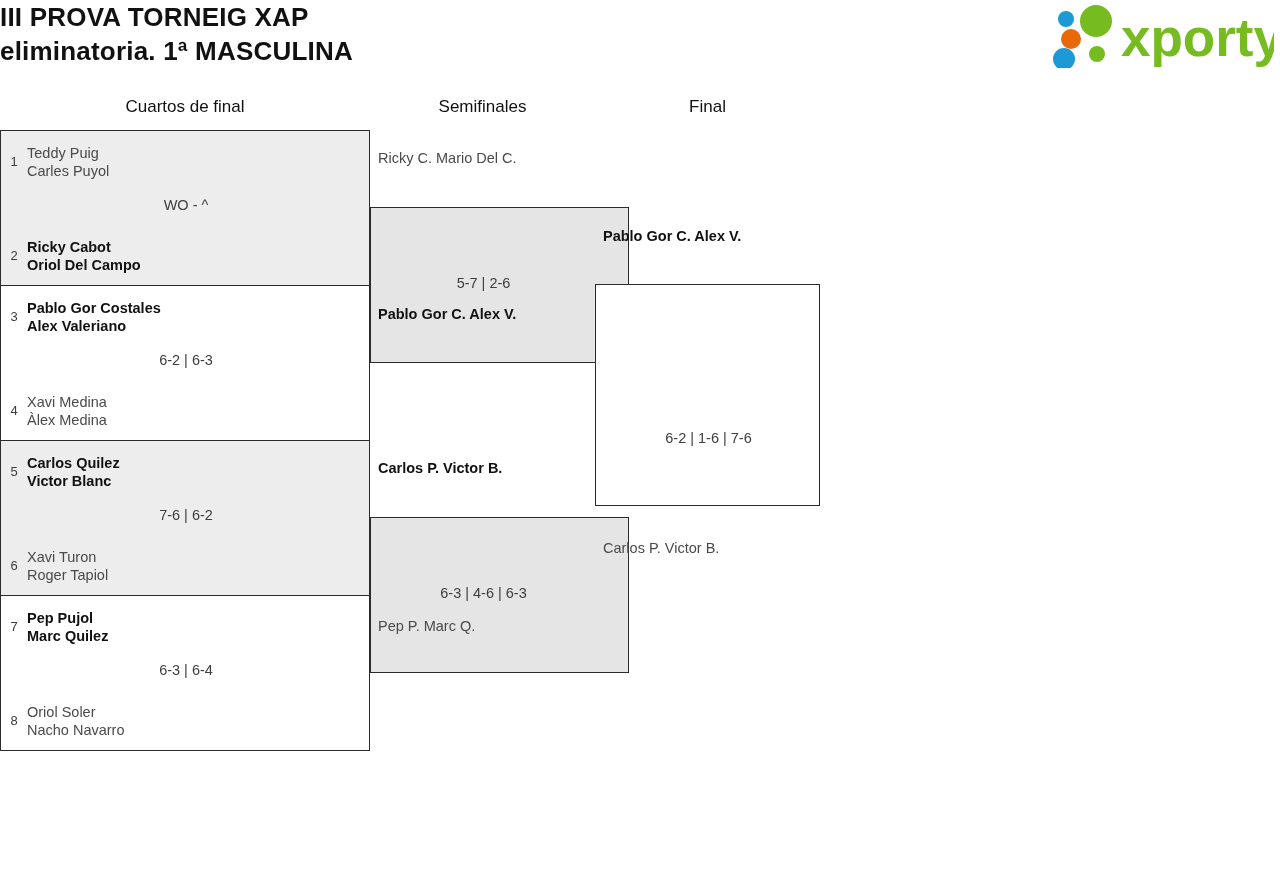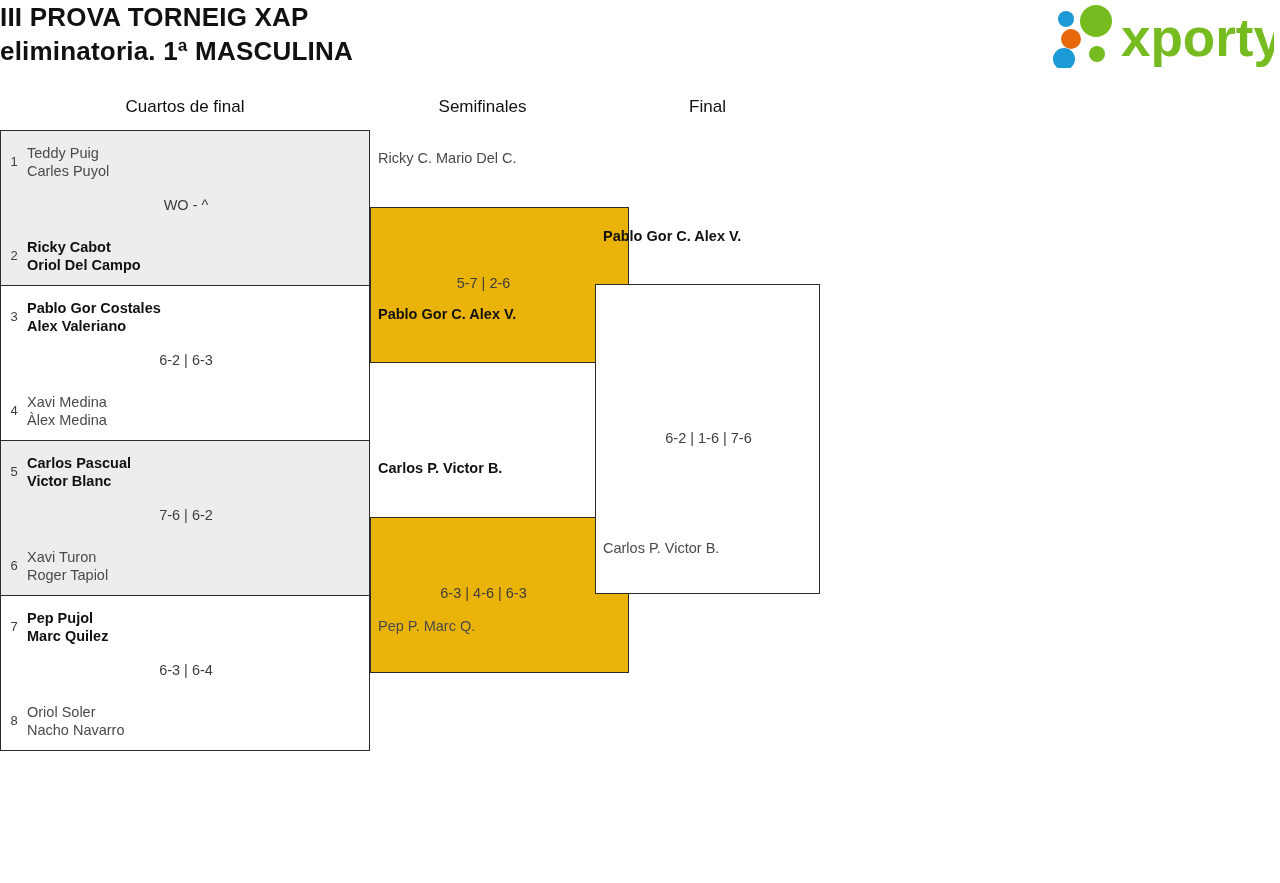--- a/index.html
+++ b/index.html
@@ -122,21 +122,21 @@
     color: #3d3d3d;
   }
 
   
   .sf-box {
     position: absolute;
     left: 370px;
     width: 259px;
     height: 156px;
     border: 1px solid #2b2b2b;
-    background: #eab308;
+    background: #e5e5e5;
   }
   .sf-box-0 { top: 77px; }
   .sf-box-1 { top: 387px; }
 
   .sf-score {
     position: absolute;
     left: 0;
     width: 225px;
     top: 67px;
     text-align: center;
@@ -156,21 +156,21 @@
   .sf-t1 { top: 175px; }
   .sf-t2 { top: 329px; }
   .sf-t3 { top: 487px; }
 
   
   .f-box {
     position: absolute;
     left: 595px;
     top: 154px;
     width: 225px;
-    height: 310px;
+    height: 222px;
     border: 1px solid #2b2b2b;
     background: #ffffff;
   }
 
   .f-score {
     position: absolute;
     left: 0;
     width: 225px;
     top: 145px;
     text-align: center;
@@ -247,21 +247,21 @@
           <span class="n1">Xavi Medina</span>
           <span class="n2">Àlex Medina</span>
         </span>
       </div>
     </div>
 
     <div class="qf qf-2 alt">
       <div class="team top">
         <span class="seed">5</span>
         <span class="names winner">
-          <span class="n1">Carlos Pascual</span>
+          <span class="n1">Carlos Quilez</span>
           <span class="n2">Victor Blanc</span>
         </span>
       </div>
       <div class="score">7-6 | 6-2</div>
       <div class="team bottom">
         <span class="seed">6</span>
         <span class="names">
           <span class="n1">Xavi Turon</span>
           <span class="n2">Roger Tapiol</span>
         </span>

